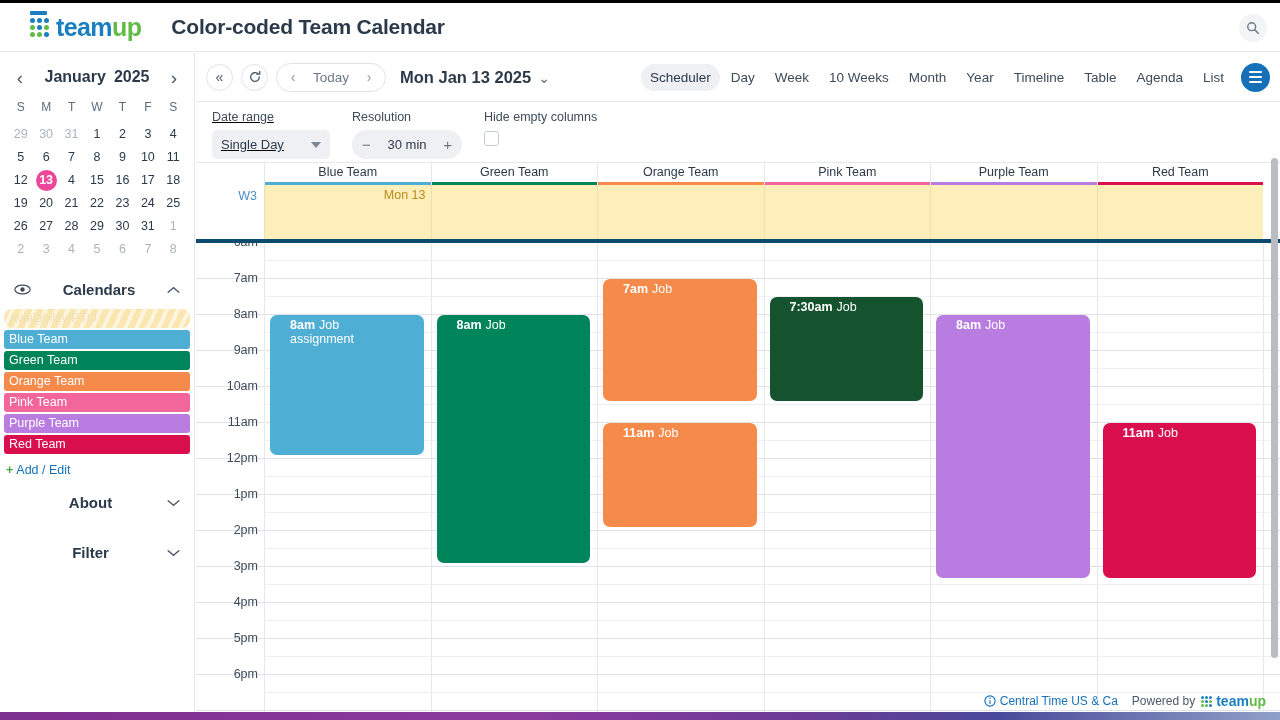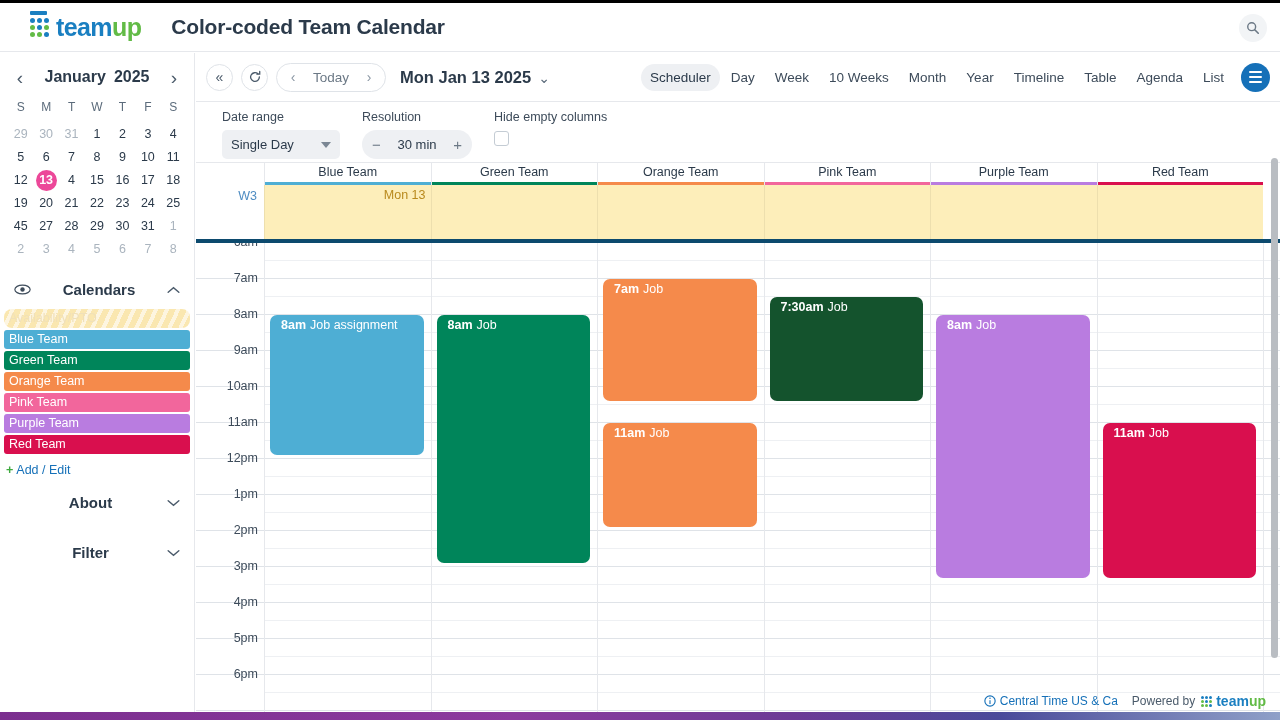--- a/index.html
+++ b/index.html
@@ -165,21 +165,21 @@
     position:absolute; left:68px; width:1016px; height:18px;
     border-bottom:1px solid #eef0f3;
   }
   .hr-label {
     position:absolute; left:0; width:62px; text-align:right; font-size:12.5px; color:#3d4b5a;
     margin-top:-8px;
   }
   .vline { position:absolute; top:0; width:1px; height:476px; background:#e6e8ec; }
 
   .event {
-    position:absolute; border-radius:7px; padding:3px 11px; color:#fff; overflow:hidden;
+    position:absolute; border-radius:7px; padding:3px 20px; color:#fff; overflow:hidden;
     font-size:12.5px; line-height:14px; cursor:pointer;
   }
   .event .t { font-weight:700; margin-right:4px; }
 
   
   .footer {
     position:absolute; bottom:9px; right:0; width:1084px; height:20px;
     display:flex; align-items:center; justify-content:flex-end; padding-right:14px;
     font-size:12px;
   }
@@ -270,21 +270,21 @@
           <div class="mc-day">16</div>
           <div class="mc-day">17</div>
           <div class="mc-day">18</div>
           <div class="mc-day">19</div>
           <div class="mc-day">20</div>
           <div class="mc-day">21</div>
           <div class="mc-day">22</div>
           <div class="mc-day">23</div>
           <div class="mc-day">24</div>
           <div class="mc-day">25</div>
-          <div class="mc-day">45</div>
+          <div class="mc-day">26</div>
           <div class="mc-day">27</div>
           <div class="mc-day">28</div>
           <div class="mc-day">29</div>
           <div class="mc-day">30</div>
           <div class="mc-day">31</div>
           <div class="mc-day muted">1</div>
           <div class="mc-day muted">2</div>
           <div class="mc-day muted">3</div>
           <div class="mc-day muted">4</div>
           <div class="mc-day muted">5</div>
@@ -369,21 +369,21 @@
           <div class="view-tab">List</div>
           <div class="burger">
             <i></i>
             <i></i>
             <i></i>
           </div>
         </div>
     </div>
 
     <div class="toolbar">
-      <div class="tb-group" style="margin-left:20px;">
+      <div class="tb-group" style="margin-left:10px;text-decoration:underline;">
         <div class="tb-label">Date range</div>
         <div class="tb-select">
           <span class="val">Single Day</span>
           <span class="caret"></span>
         </div>
       </div>
       <div class="tb-group">
         <div class="tb-label">Resolution</div>
         <div class="tb-step">
           <span class="sg">−</span>

